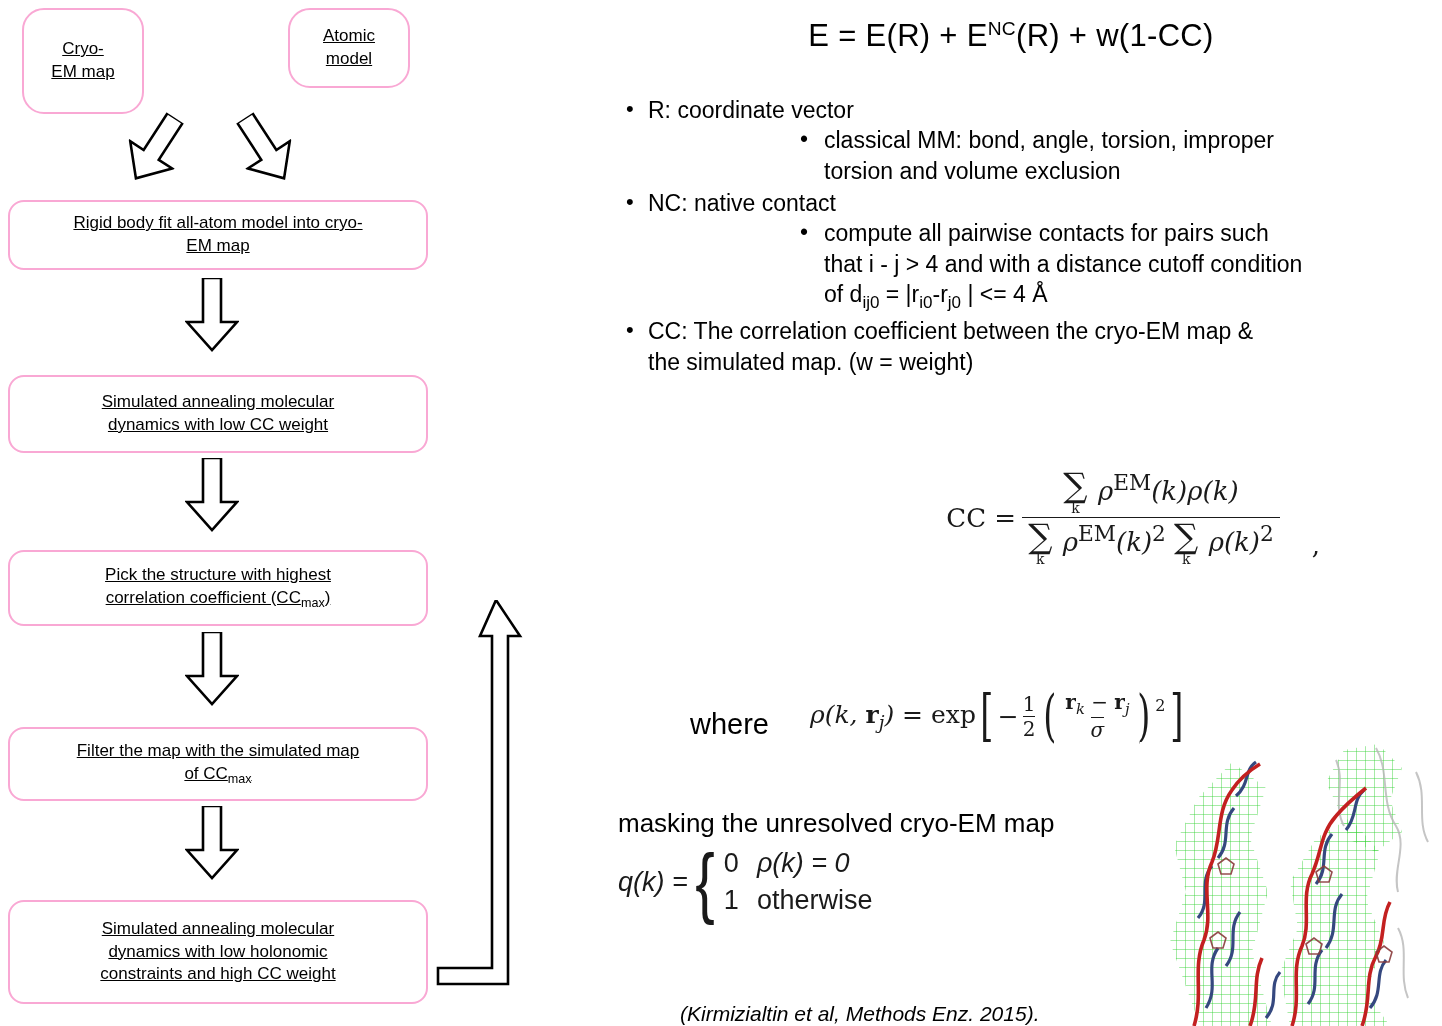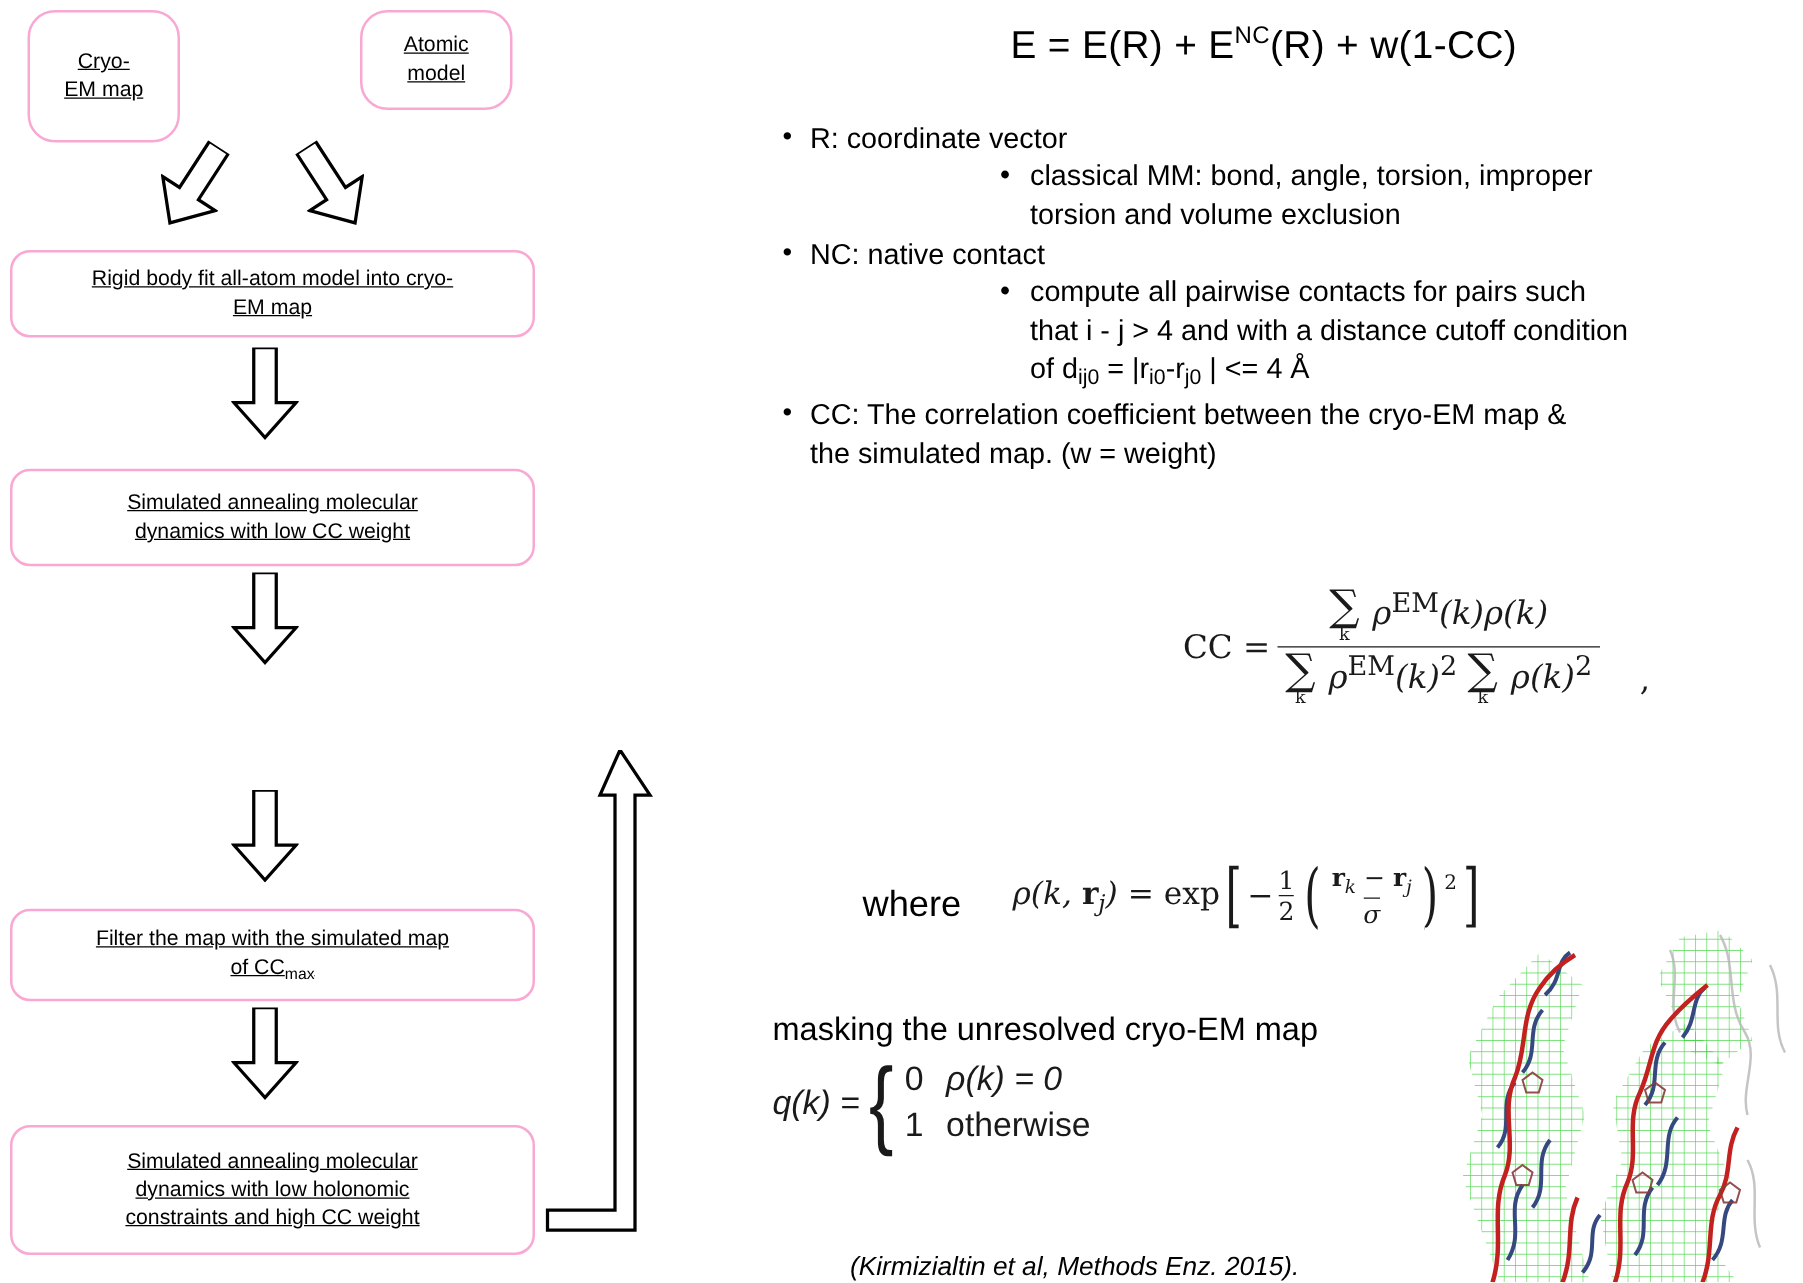--- a/index.html
+++ b/index.html
@@ -305,20 +305,26 @@
     <span class="node-text">
       <span>Simulated annealing molecular</span><br>
       <span>dynamics with low CC weight</span>
     </span>
   </div>
 
   <svg class="arrow-down" id="arrow-2" viewBox="0 0 54 74">
     <polygon points="18,0 36,0 36,44 52,44 27,72 2,44 18,44" fill="#ffffff" stroke="#000000" stroke-width="2.6"></polygon>
   </svg>
 
+  <div class="node rounded-sm" id="node-pick">
+    <span class="node-text">
+      <span>Pick the structure with highest</span><br>
+      <span>correlation coefficient (CC</span><sub>max</sub><span>)</span>
+    </span>
+  </div>
 
   <svg class="arrow-down" id="arrow-3" viewBox="0 0 54 74">
     <polygon points="18,0 36,0 36,44 52,44 27,72 2,44 18,44" fill="#ffffff" stroke="#000000" stroke-width="2.6"></polygon>
   </svg>
 
   <div class="node rounded-sm" id="node-filter">
     <span class="node-text">
       <span>Filter the map with the simulated map</span><br>
       <span>of CC</span><sub>max</sub>
     </span>

